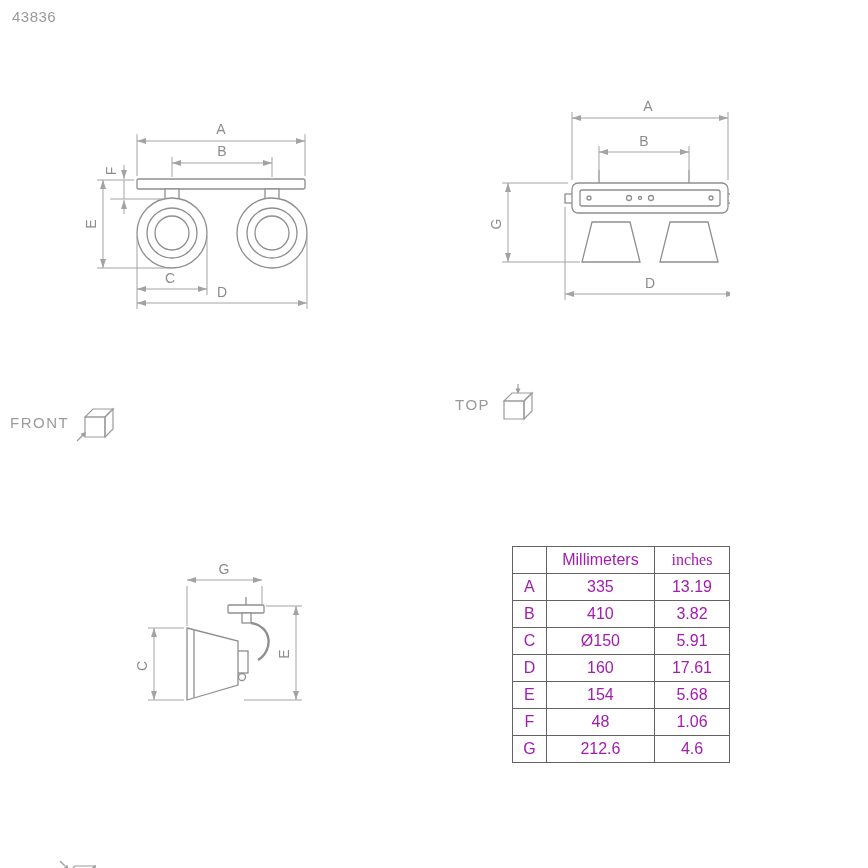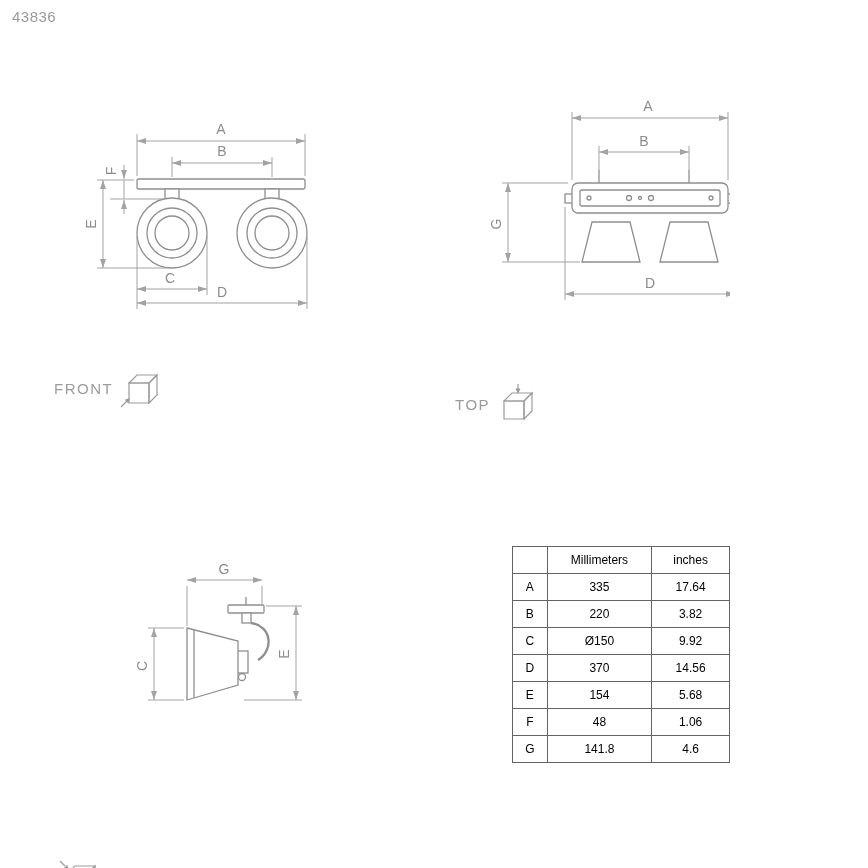--- a/index.html
+++ b/index.html
@@ -35,43 +35,43 @@
     display: flex;
     align-items: center;
     height: 40px;
     gap: 7px;
   }
   .view-label .vl-text {
     font-size: 15px;
     color: #9b9b9b;
     letter-spacing: 1.5px;
   }
-  .view-label.front-label { left: 10px; top: 368px; margin-left: 44px; }
+  .view-label.front-label { left: 10px; top: 402px; }
   .view-label.top-label   { left: 455px; top: 384px; }
   .view-label.side-label  { left: 10px; top: 859px; text-align: center; }
   .cube path, .cube line { fill: none; stroke: #9b9b9b; stroke-width: 1.2; }
   .cube .head { fill: #9b9b9b; stroke: none; }
 
   .table-wrap { position: absolute; left: 512px; top: 546px; }
   table.dims {
     border-collapse: collapse;
-    font-size: 12px;
-    color: #000000;
+    font-size: 16px;
+    color: #a21caf;
   }
   table.dims td, table.dims th {
     border: 1px solid #636363;
     font-weight: normal;
     text-align: center;
     height: 26px;
     padding: 0 6px;
     background: #ffffff;
   }
   table.dims .c-key { width: 32px; }
   table.dims .c-mm  { width: 120px; }
-  table.dims .c-in  { width: 90px; }
+  table.dims .c-in  { width: 90px; font-family: Liberation Serif, serif; }
 </style>
 </head>
 <body>
 
 <div class="canvas">
 
   <div class="product-code">43836</div>
 
   <svg class="view-svg front" width="434" height="434" viewBox="0 0 434 434">
     <defs>
@@ -241,49 +241,49 @@
     <table class="dims">
       <tbody>
         <tr>
           <th class="c-key"></th>
           <th class="c-mm">Millimeters</th>
           <th class="c-in">inches</th>
         </tr>
         <tr>
           <td>A</td>
           <td>335</td>
-          <td>17.64</td>
+          <td>13.19</td>
         </tr>
         <tr>
           <td>B</td>
-          <td>220</td>
+          <td>410</td>
           <td>3.82</td>
         </tr>
         <tr>
           <td>C</td>
           <td>Ø150</td>
-          <td>9.92</td>
+          <td>5.91</td>
         </tr>
         <tr>
           <td>D</td>
-          <td>370</td>
-          <td>14.56</td>
+          <td>160</td>
+          <td>17.61</td>
         </tr>
         <tr>
           <td>E</td>
           <td>154</td>
           <td>5.68</td>
         </tr>
         <tr>
           <td>F</td>
           <td>48</td>
           <td>1.06</td>
         </tr>
         <tr>
           <td>G</td>
-          <td>141.8</td>
+          <td>212.6</td>
           <td>4.6</td>
         </tr>
       </tbody>
     </table>
   </div>
 
 </div>
 
 </body></html>

